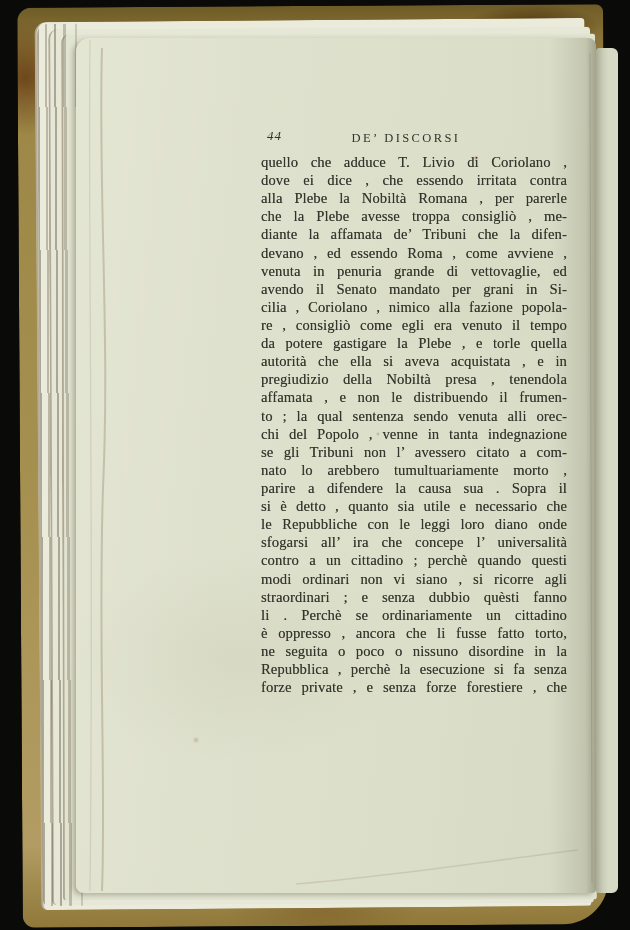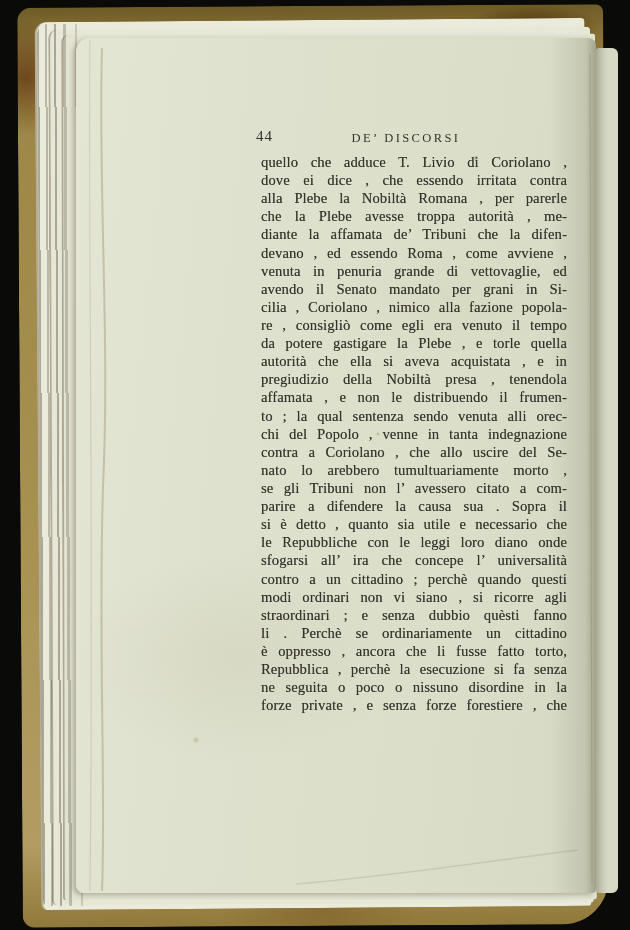--- a/index.html
+++ b/index.html
@@ -70,22 +70,22 @@
   
   .textblock{
     position:absolute;left:169px;top:90px;width:322px;
     color:#34332c;
   }
   .hdr{
     position:relative;height:24px;margin-bottom:1px;
     text-align:center;
   }
   .pagenum{
-    position:absolute;left:11px;top:0;
-    font-size:15px;letter-spacing:1px;
+    position:absolute;left:22px;top:0;
+    font-size:13px;letter-spacing:1px;font-style:italic;
   }
   .runtitle{
     display:inline-block;
     font-size:12.5px;letter-spacing:2.4px;
     padding-top:3px;
     font-weight:normal;
   }
   .tline{
     font-size:14.5px;
     line-height:18.12px;height:18.12px;
@@ -121,47 +121,46 @@
 
     <div class="textblock">
       <div class="hdr">
         <span class="pagenum">44</span>
         <span class="runtitle">DE’ DISCORSI</span>
       </div>
       <div>
           <div class="tline">quello che adduce T. Livio di Coriolano ,</div>
           <div class="tline">dove ei dice , che essendo irritata contra</div>
           <div class="tline">alla Plebe la Nobiltà Romana , per parerle</div>
-          <div class="tline">che la Plebe avesse troppa autorità , me-</div>
+          <div class="tline">che la Plebe avesse troppa consigliò , me-</div>
           <div class="tline">diante la affamata de’ Tribuni che la difen-</div>
           <div class="tline">devano , ed essendo Roma , come avviene ,</div>
           <div class="tline">venuta in penuria grande di vettovaglie, ed</div>
           <div class="tline">avendo il Senato mandato per grani in Si-</div>
           <div class="tline">cilia , Coriolano , nimico alla fazione popola-</div>
           <div class="tline">re , consigliò come egli era venuto il tempo</div>
           <div class="tline">da potere gastigare la Plebe , e torle quella</div>
           <div class="tline">autorità che ella si aveva acquistata , e in</div>
           <div class="tline">pregiudizio della Nobiltà presa , tenendola</div>
           <div class="tline">affamata , e non le distribuendo il frumen-</div>
           <div class="tline">to ; la qual sentenza sendo venuta alli orec-</div>
           <div class="tline">chi del Popolo , venne in tanta indegnazione</div>
-          <div class="tline">contra a Coriolano , che allo uscire del Se-</div>
+          <div class="tline">se gli Tribuni non l’ avessero citato a com-</div>
           <div class="tline">nato lo arebbero tumultuariamente morto ,</div>
-          <div class="tline">se gli Tribuni non l’ avessero citato a com-</div>
           <div class="tline">parire a difendere la causa sua . Sopra il</div>
           <div class="tline">si è detto , quanto sia utile e necessario che</div>
           <div class="tline">le Repubbliche con le leggi loro diano onde</div>
           <div class="tline">sfogarsi all’ ira che concepe l’ universalità</div>
           <div class="tline">contro a un cittadino ; perchè quando questi</div>
           <div class="tline">modi ordinari non vi siano , si ricorre agli</div>
           <div class="tline">straordinari ; e senza dubbio quèsti fanno</div>
           <div class="tline">li . Perchè se ordinariamente un cittadino</div>
           <div class="tline">è oppresso , ancora che li fusse fatto torto,</div>
+          <div class="tline">ne seguita o poco o nissuno disordine in la</div>
           <div class="tline">Repubblica , perchè la esecuzione si fa senza</div>
-          <div class="tline">ne seguita o poco o nissuno disordine in la</div>
           <div class="tline">forze private , e senza forze forestiere , che</div>
         </div>
     </div>
   </div>
 
   <div class="next-page"></div>
 
 </div>
 
 </body></html>

